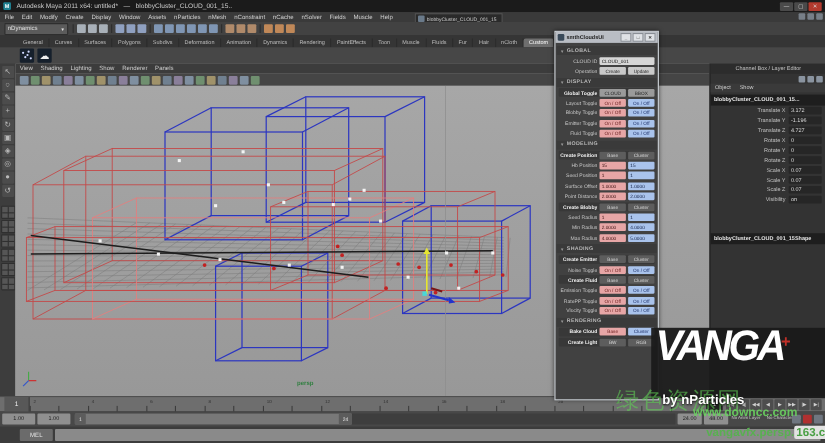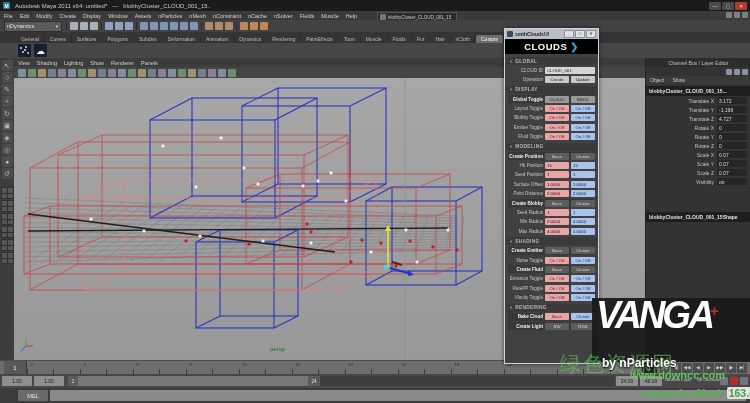--- a/index.html
+++ b/index.html
@@ -514,24 +514,20 @@
 <div class="abs clouds">
   <div class="cl-titlebar">
     <span class="icon6" style="background:#3a4a5a"></span>
     <span>smthCloudsUI</span>
     <span style="margin-left:auto;display:flex;gap:1px">
       <span class="cl-winbtn">_</span>
       <span class="cl-winbtn">□</span>
       <span class="cl-winbtn">✕</span>
     </span>
   </div>
-  <div class="cl-header">
-    <span>CLOUDS</span>
-    <span class="cl-chev">❯</span>
-  </div>
   <div class="cl-body" id="cloudsbody">
       <div class="cl-sec">
         <span class="cl-tri">▼</span>
         <span>GLOBAL</span>
       </div>
       <div class="cl-row">
         <span class="cl-label">CLOUD ID</span>
         <span class="cl-cell c-field" style="flex: 2 1 0%;">CLOUD_001</span>
       </div>
       <div class="cl-row">
@@ -747,14 +743,14 @@
 </div>
 
 <div class="abs vanga">
   <span class="vanga-word">VANGA</span>
   <span class="vanga-plus" style="left:118px;top:4px;font-size:15px">+</span>
 </div>
 <div class="abs wm-big">绿色资源网</div>
 <div class="abs wm-by">by nParticles</div>
 <div class="abs wm-downcc">www.downcc.com</div>
 <div class="abs wm-blog">
-  <span>vangavfx.nMesh.</span><b>163.com</b>
+  <span>vangavfx.persp.</span><b>163.com</b>
 </div>
 
 </body></html>

